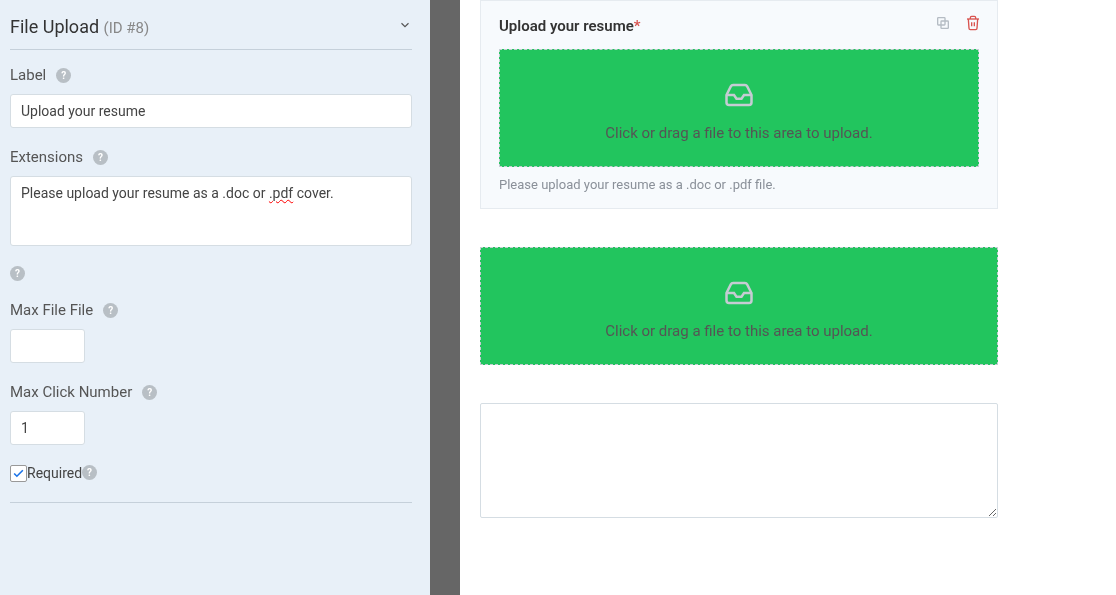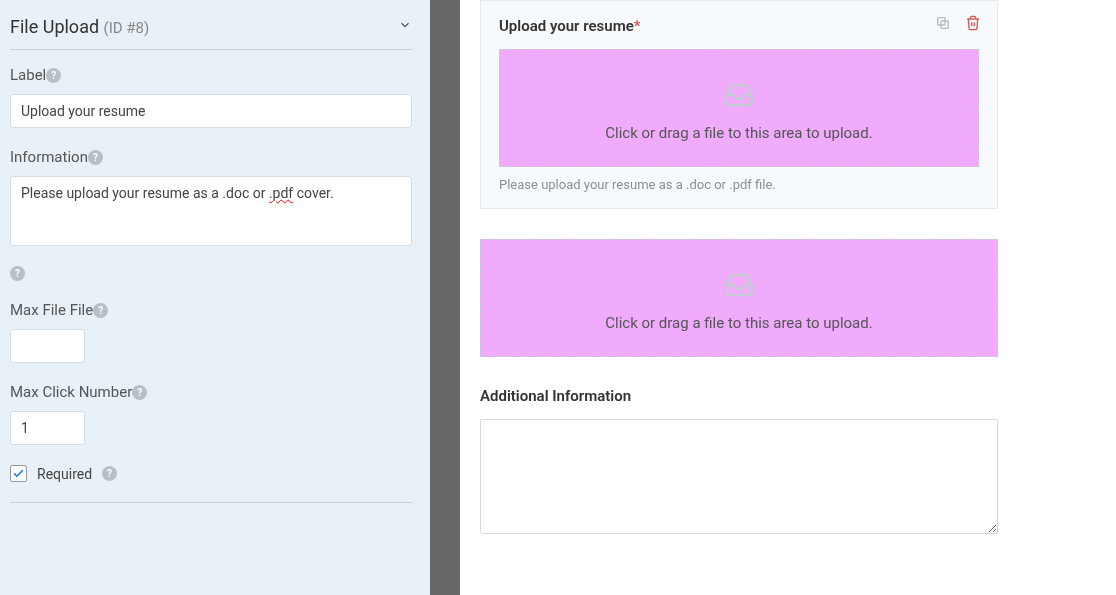--- a/index.html
+++ b/index.html
@@ -10,36 +10,36 @@
 .sidebar::-webkit-scrollbar-track { background: #e8eef3; }
 .sidebar::-webkit-scrollbar-thumb { background: #b0b7bd; border-radius: 2px; }
 .divider { width: 30px; background: #666; }
 .preview { flex: 1; background: #fff; padding: 0 20px 20px 20px; overflow-y: auto; }
 .panel-header { display: flex; align-items: center; justify-content: space-between; padding: 6px 0 12px 0; }
 .panel-header h2 { font-size: 18px; font-weight: 400; color: #333; }
 .panel-header .sub { color: #888; font-size: 15px; font-weight: 400; }
 .chevron { font-size: 16px; color: #555; cursor: pointer; }
 .hr { border: none; border-top: 1px solid #c5d0da; margin: 0 0 16px 0; }
 .field { margin-bottom: 20px; }
-.field-label { display: flex; align-items: center; font-size: 15px; color: #555; margin-bottom: 10px; font-weight: 400; }
+.field-label { display: flex; align-items: center; gap: 10px; font-size: 15px; color: #555; margin-bottom: 10px; font-weight: 400; }
 .help-icon { width: 15px; height: 15px; border-radius: 50%; background: #b8bfc5; color: #fff; font-size: 10px; display: inline-flex; align-items: center; justify-content: center; font-weight: bold; cursor: pointer; }
 .text-input, .textarea { width: 100%; border: 1px solid #d5dde3; border-radius: 3px; padding: 8px 10px; font-size: 14px; background: #fff; color: #444; font-family: inherit; }
 .text-input.small { width: 75px; }
 .textarea { height: 70px; resize: both; }
-.checkbox-row { display: flex; align-items: center; gap: 10px; }
+.checkbox-row { display: flex; }
 .checkbox { width: 17px; height: 17px; border: 1px solid #999; border-radius: 2px; background: #fff; display: inline-flex; align-items: center; justify-content: center; color: #1a73e8; font-size: 13px; cursor: pointer; }
 .spellcheck { text-decoration: underline wavy red; text-decoration-thickness: 1px; }
 
-.block { background: #f7fafd; border: 1px solid #e6ebf0; padding: 16px 18px; margin-bottom: 30px; position: relative; }
+.block { background: #f7fafd; border: 1px solid #e6ebf0; padding: 16px 18px; margin-bottom: 38px; position: relative; }
 .block.plain { background: transparent; border: none; padding: 0; }
 .block-title { font-weight: 600; font-size: 15px; color: #333; margin-bottom: 14px; }
 .block-title .req { color: #d9534f; }
 .block-actions { position: absolute; top: 14px; right: 16px; display: flex; gap: 14px; }
 .block-actions svg { width: 16px; height: 16px; cursor: pointer; }
-.dropzone { border: 1px dashed #c5ccd3; background: #f0abfc; padding: 30px 10px 24px 10px; text-align: center; cursor: pointer; }
+.dropzone { border: 1px dashed #c5ccd3; background: #22c55e; padding: 30px 10px 24px 10px; text-align: center; cursor: pointer; }
 .dropzone .tray { margin: 0 auto 14px auto; display: block; }
 .dropzone .msg { color: #555; font-size: 15px; }
 .desc-text { color: #8a9099; font-size: 13px; margin-top: 10px; }
 .textarea-preview { width: 100%; height: 115px; border: 1px solid #d5dde3; border-radius: 2px; background: #fff; resize: both; font-family: inherit; padding: 8px; }
 </style>
 </head>
 <body>
 
 <div class="container">
 
@@ -59,21 +59,21 @@
     <div class="field">
       <div class="field-label">
         <span>Label</span>
         <span class="help-icon">?</span>
       </div>
       <input class="text-input" value="Upload your resume" style="">
     </div>
 
     <div class="field">
       <div class="field-label">
-        <span>Information</span>
+        <span>Extensions</span>
         <span class="help-icon">?</span>
       </div>
       <div class="textarea" contenteditable="true" style=""><span>Please upload your resume as a .doc or </span><span class="spellcheck">.pdf</span><span> cover.</span></div>
     </div>
 
     <div class="field">
       <div class="field-label">
         <span class="help-icon">?</span>
       </div>
     </div>
@@ -145,18 +145,17 @@
       <div class="dropzone">
         <svg class="tray" width="36" height="30" viewBox="0 0 24 24" fill="none" stroke="#c5ccd3" stroke-width="2">
             <path d="M22 12h-6l-2 3h-4l-2-3H2"></path>
             <path d="M5.45 5.11 2 12v6a2 2 0 0 0 2 2h16a2 2 0 0 0 2-2v-6l-3.45-6.89A2 2 0 0 0 16.76 4H7.24a2 2 0 0 0-1.79 1.11z"></path>
           </svg>
         <div class="msg">Click or drag a file to this area to upload.</div>
       </div>
     </div>
 
     <div class="block plain">
-      <div class="block-title">Additional Information</div>
       <textarea class="textarea-preview" style=""></textarea>
     </div>
 
   </div>
 </div>
 
 </body></html>

